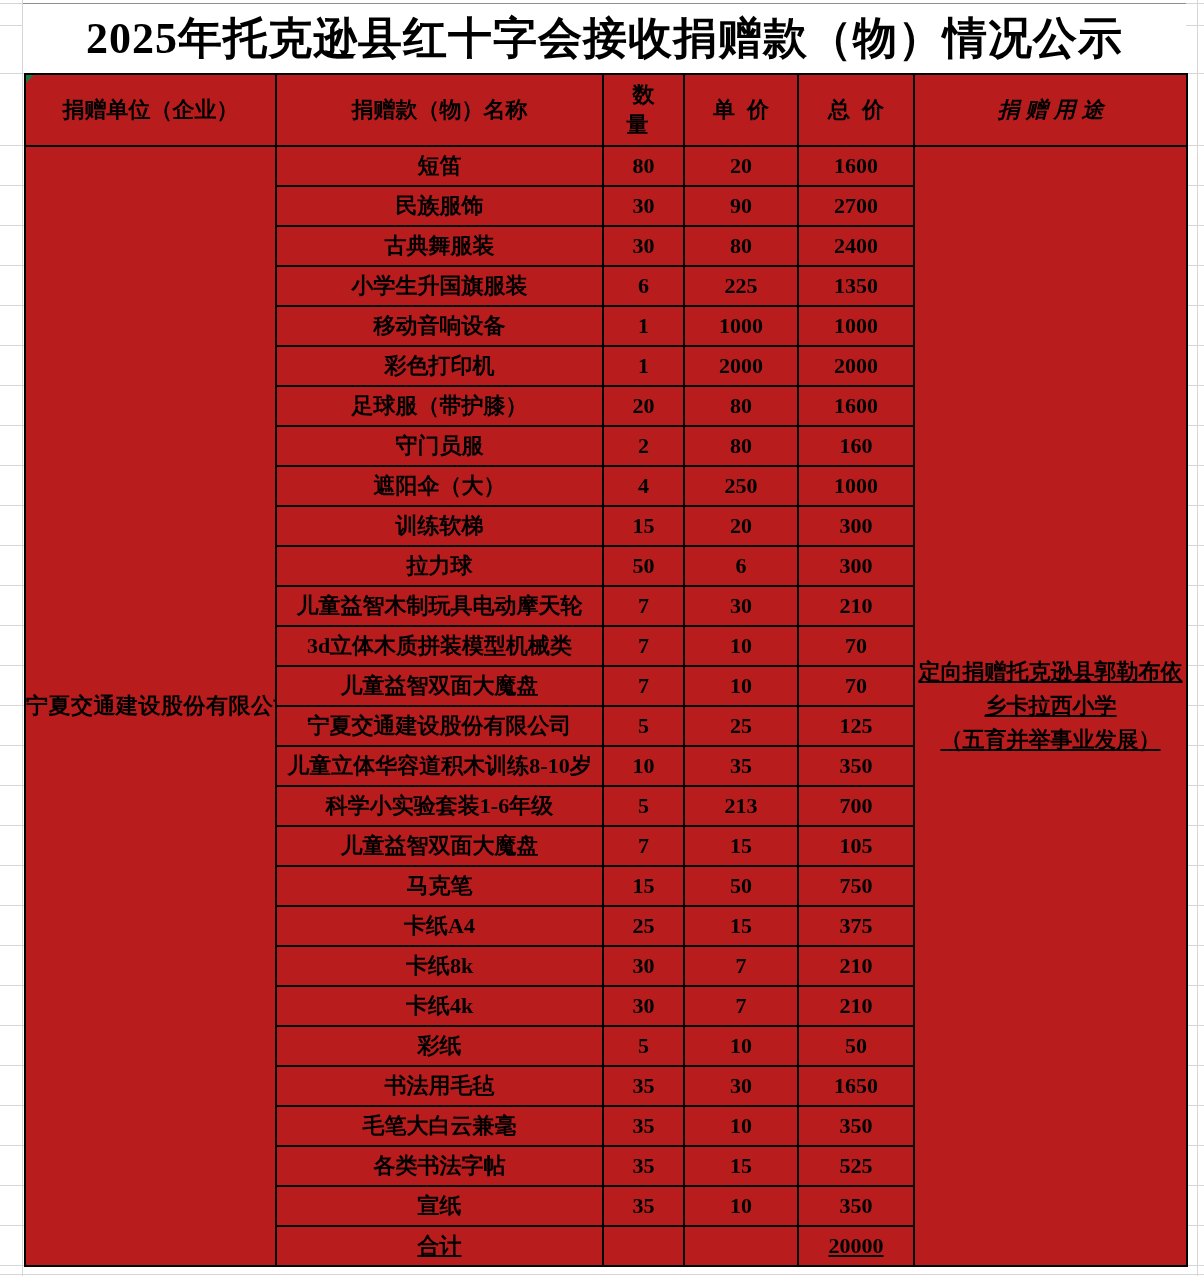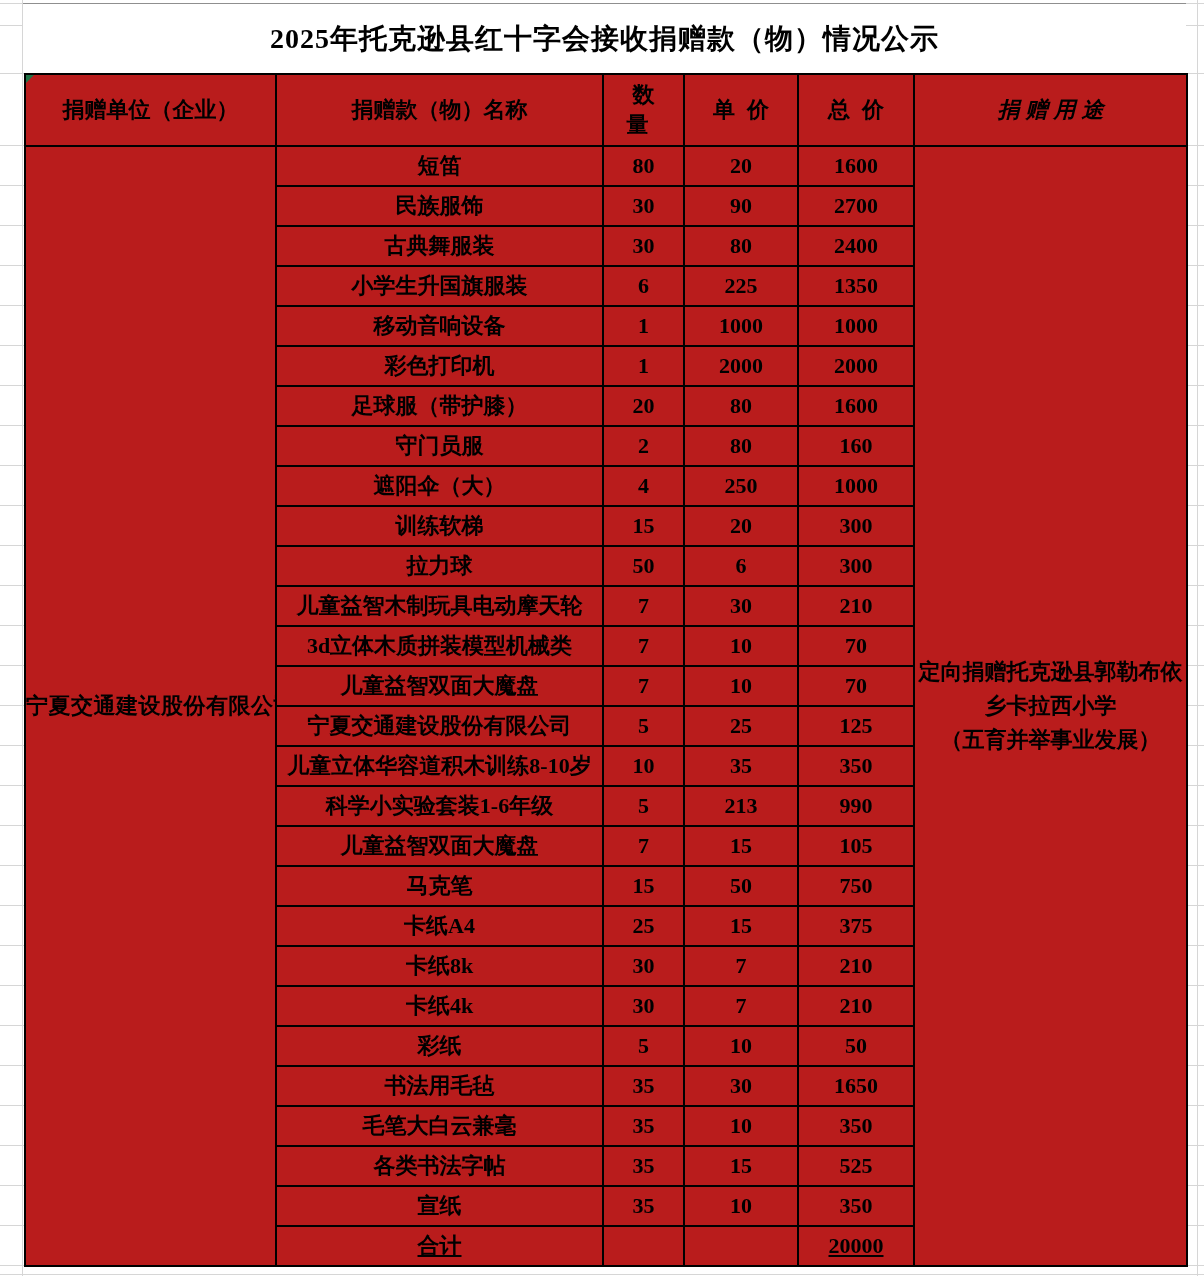--- a/index.html
+++ b/index.html
@@ -15,34 +15,34 @@
   .rowlines {
     position:absolute; left:0; top:145px; width:1204px; height:1121px;
     background:repeating-linear-gradient(to bottom,#d6d6d6 0 1px,transparent 1px 40px);
   }
   
   .title-block {
     position:absolute; left:23px; top:3px; width:1163px; height:70px; z-index:1;
     background:#fff; border-top:1px solid #8f8f8f;
     display:flex; align-items:center; justify-content:center;
   }
-  .title-block h1 { font-size:28px; font-weight:700; letter-spacing:1px; white-space:nowrap; }
+  .title-block h1 { font-size:44px; font-weight:700; letter-spacing:1px; white-space:nowrap; }
   
   .sheet-table {
     position:absolute; left:24px; top:73px; z-index:1;
     border-collapse:collapse; table-layout:fixed; width:1162px; background:#b91c1c;
   }
   .sheet-table td {
     border:2px solid #000; text-align:center; vertical-align:middle;
     font-weight:700; font-size:22px; padding:0 2px; overflow:hidden;
   }
   .sheet-table tr.header-row td { height:72px; }
   .sheet-table tr.body-row td, .sheet-table tr.footer-row td { height:40px; }
   .donor-cell { font-size:20px; letter-spacing:0.5px; white-space:nowrap; padding:0 !important; }
-  .purpose-cell { font-size:22px; }
+  .purpose-cell { font-size:22px;text-decoration:underline; }
   .purpose-cell .pline { line-height:34px; }
   .dist2 { letter-spacing:12px; padding-left:12px; }
   .dist4 { letter-spacing:6px; padding-left:6px;font-style:italic; }
   .uline { text-decoration:underline; }
   
   .corner-triangle {
     position:absolute; left:26px; top:75px; z-index:2; width:0; height:0;
     border-top:8px solid #217346; border-right:8px solid transparent;
   }
 </style>
@@ -182,21 +182,21 @@
         <tr class="body-row">
       <td>儿童立体华容道积木训练8-10岁</td>
       <td>10</td>
       <td>35</td>
       <td>350</td>
     </tr>
         <tr class="body-row">
       <td>科学小实验套装1-6年级</td>
       <td>5</td>
       <td>213</td>
-      <td>990</td>
+      <td>700</td>
     </tr>
         <tr class="body-row">
       <td>儿童益智双面大魔盘</td>
       <td>7</td>
       <td>15</td>
       <td>105</td>
     </tr>
         <tr class="body-row">
       <td>马克笔</td>
       <td>15</td>

